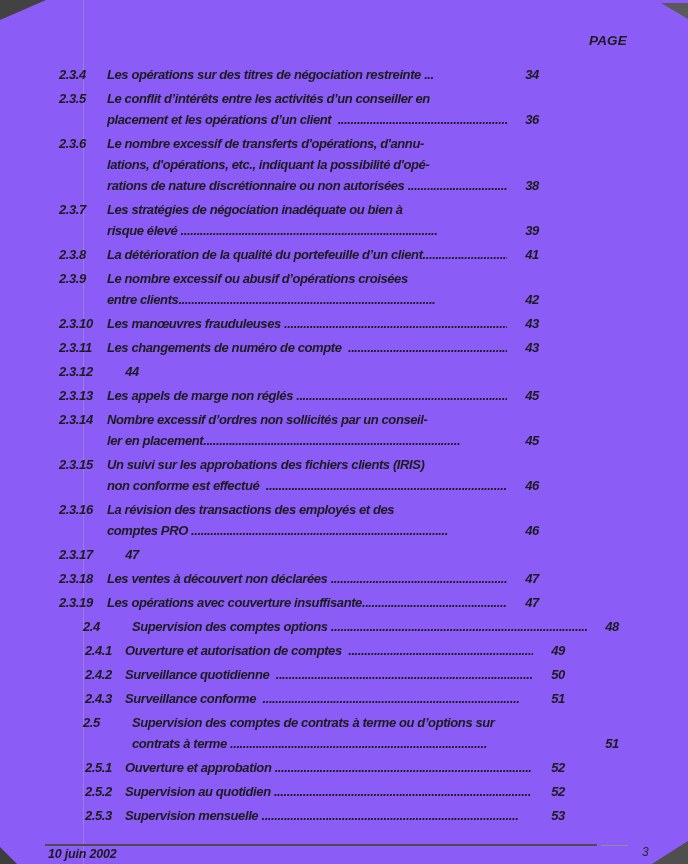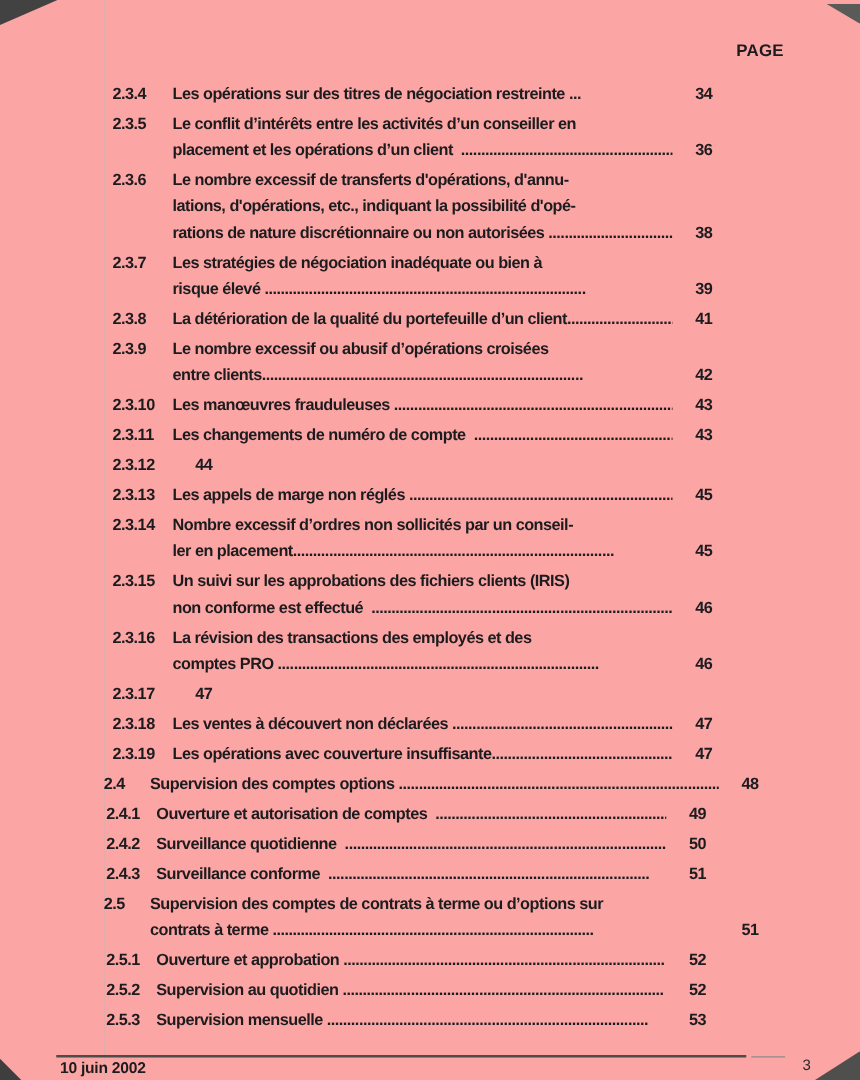--- a/index.html
+++ b/index.html
@@ -1,20 +1,20 @@
 <!DOCTYPE html>
 <html><head>
 <meta charset="utf-8">
 <style>
   html,body { margin:0; padding:0; background:#e8e8e6; }
   .page {
     position:relative; width:688px; height:864px; margin:0 auto;
-    background:#fca5a5; overflow:hidden;
+    background:#8b5cf6; overflow:hidden;
     font-family:"Liberation Sans", sans-serif;
-    font-weight:bold; color:#1c1c1e;
+    font-weight:bold; color:#1c1c1e;font-style:italic;
   }
   
   .fold-line { position:absolute; top:0; bottom:0; left:83px; width:1px;
     background:rgba(185,183,178,0.38); }
   
   .corner { position:absolute; background:#4a4a4a; }
   .corner.tl { left:0; top:0; width:46px; height:20px;
     clip-path:polygon(0 0, 100% 0, 0 100%); background:#424242; }
   .corner.tr { right:0; top:3px; width:27px; height:16px;
     clip-path:polygon(0 0, 100% 0, 100% 100%); background:#5a5a58; }
@@ -29,22 +29,22 @@
   }
 
   .toc { position:absolute; top:64px; left:0; right:0; }
   .row {
     display:flex; align-items:flex-start; margin-bottom:3px;
     font-size:13px; line-height:21px; letter-spacing:-0.4px;
   }
   .row .num { flex:0 0 auto; white-space:pre; }
   .row .txt { flex:0 0 auto; white-space:pre; overflow:hidden; }
   .row .pg  { flex:0 0 50px; text-align:center; align-self:flex-end; }
-  .l3  { padding-left:90px; } .l3 .num  { width:48px; } .l3 .txt  { width:400px; }
-  .l2  { padding-left:83px;  } .l2 .num  { width:37px; } .l2 .txt  { width:455px; }
+  .l3  { padding-left:59px; } .l3 .num  { width:48px; } .l3 .txt  { width:400px; }
+  .l2  { padding-left:83px;  } .l2 .num  { width:37px; } .l2 .txt  { width:455px;margin-left:12px; }
   .l3b { padding-left:85px; } .l3b .num { width:40px; } .l3b .txt { width:408px; }
 
   .footer-rule { position:absolute; left:45px; top:844px; width:552px; height:2px;
     background:#4c4c4a; }
   .footer-rule-end { position:absolute; left:601px; top:845px; width:27px; height:1px;
     background:#8d8d8a; }
   .footer-date { position:absolute; left:48px; top:847px; font-size:12.5px;
     letter-spacing:-0.2px; }
   .footer-pagenum { position:absolute; left:642px; top:845px; font-size:12px;
     font-weight:normal; color:#2a2a2c; }

